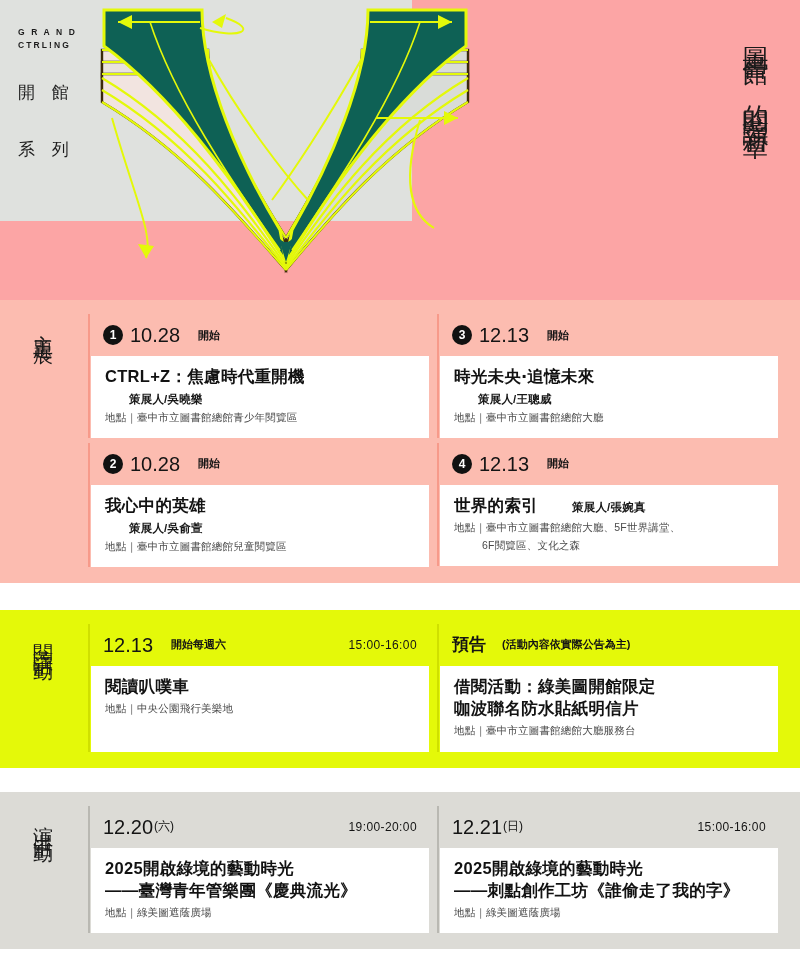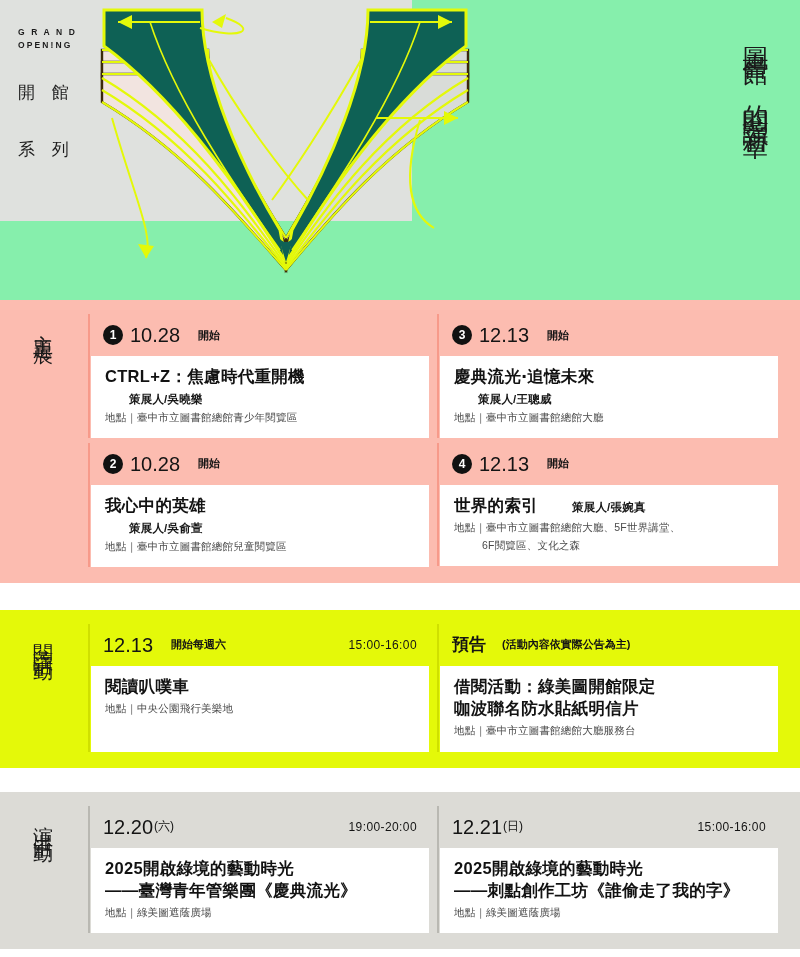--- a/index.html
+++ b/index.html
@@ -7,21 +7,21 @@
   body{
     width:800px;height:957px;
     background:#ffffff;
     font-family:"Liberation Sans","DejaVu Sans",sans-serif;
     overflow:hidden;
     position:relative;
   }
   .page{position:relative;width:800px;height:957px;overflow:hidden;background:#fff;}
 
   
-  .hero{position:relative;width:800px;height:300px;background:#86efac;overflow:hidden;}
+  .hero{position:relative;width:800px;height:300px;background:#fca5a5;overflow:hidden;}
   .hero-gray{position:absolute;left:0;top:0;width:412px;height:221px;background:#dfe1de;}
   .hero-art{position:absolute;left:90px;top:0px;width:390px;height:280px;}
   .hero-art svg{display:block;}
 
   .grand-block{position:absolute;left:18px;top:26px;width:78px;}
   .grand-en{font-size:8.5px;font-weight:700;letter-spacing:2.1px;color:#1c1c1c;line-height:13px;}
   .grand-zh{margin-top:25px;font-size:17px;letter-spacing:6px;color:#1c1c1c;line-height:32px;font-weight:400;}
 
   .vtitle{
     position:absolute;right:26px;top:26px;
@@ -169,21 +169,21 @@
           <g stroke="#e4f909" stroke-width="2" fill="none">
             <path d="M110,28 C150,40 170,30 136,18"></path>
             <path d="M286,118 L368,118"></path>
           </g>
         </g>
       </svg>
     </div>
 
     <div class="grand-block">
       <div class="grand-en">G R A N D</div>
-      <div class="grand-en">OPEN!NG</div>
+      <div class="grand-en">CTRL!NG</div>
       <div class="grand-zh">開 館</div>
       <div class="grand-zh">系 列</div>
     </div>
 
     <div class="vtitle">圖書館 的閱讀新章</div>
   </div>
 
   <div class="section sec-pink">
     <div class="sec-label">
       <span>主題展</span>
@@ -224,21 +224,21 @@
 
       <div class="col">
 
         <div class="cardgroup">
           <div class="card-head">
             <div class="badge">3</div>
             <div class="date">12.13</div>
             <div class="date-note">開始</div>
           </div>
           <div class="card-body">
-            <div class="c-title">慶典流光‧追憶未來</div>
+            <div class="c-title">時光未央‧追憶未來</div>
             <div class="c-curator">策展人/王聰威</div>
             <div class="c-place">地點｜臺中市立圖書館總館大廳</div>
           </div>
         </div>
         <div class="gap-v"></div>
 
         <div class="cardgroup">
           <div class="card-head">
             <div class="badge">4</div>
             <div class="date">12.13</div>

